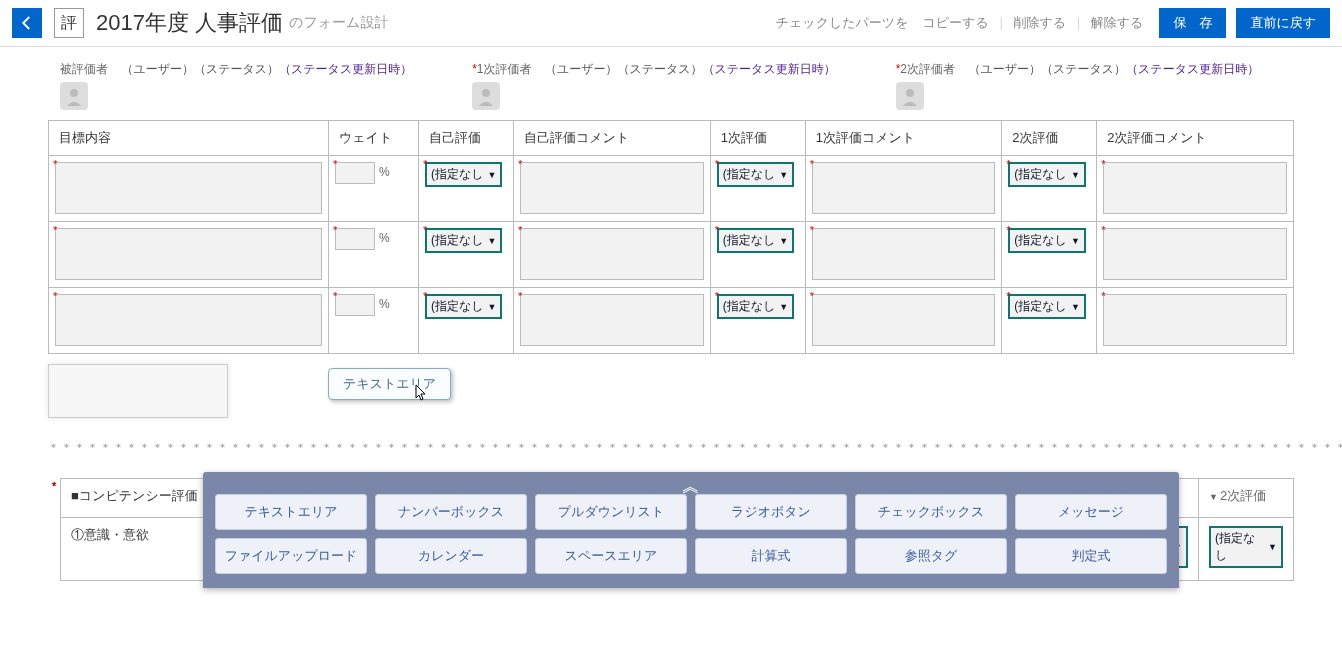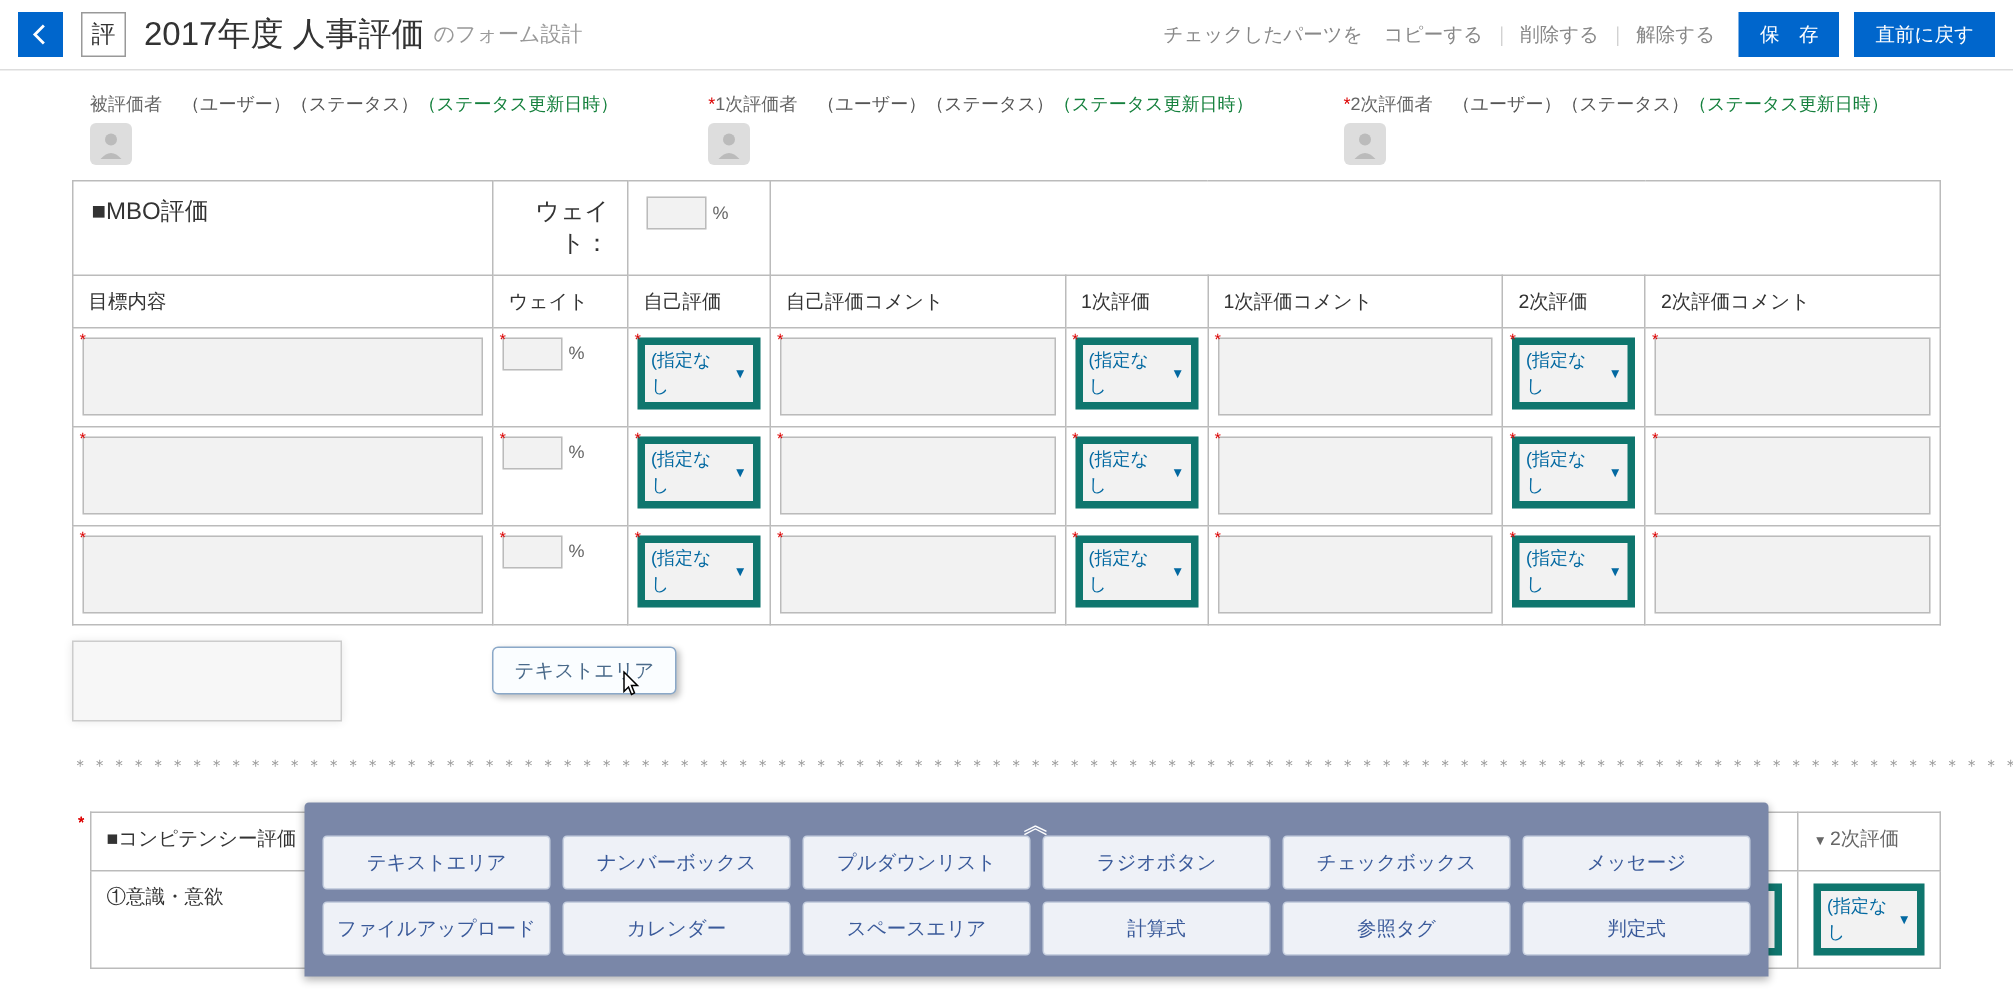--- a/index.html
+++ b/index.html
@@ -16,33 +16,33 @@
 .toolbar-link { color: #888; cursor: pointer; margin: 0 6px; font-family: Liberation Mono, monospace; }
 .toolbar-sep { color: #ccc; }
 .btn-primary { background: #0066cc; color: #fff; padding: 6px 14px; cursor: pointer; margin-left: 10px; border: none; font-size: 13px; }
 
 .participants { display: flex; gap: 60px; padding: 14px 60px 10px; }
 .participant { display: flex; gap: 10px; }
 .participant .label { font-size: 12px; color: #666; }
 .participant .req { color: #d00; }
 .participant .avatar { width: 28px; height: 28px; background: #ddd; border-radius: 4px; display:flex; align-items:center; justify-content:center; margin-top:4px;}
 .participant .lines { display: flex; flex-direction: row; font-size: 12px; color: #555; }
-.participant .status-time { color: #15803d; }
+.participant .status-time { color: #4c1d95; }
 
 .section { margin: 0 48px; }
 .section-table { width: 100%; border-collapse: collapse; table-layout: fixed; }
 .section-table td, .section-table th { border: 1px solid #bbb; vertical-align: top; }
 .section-header td { padding: 10px 12px; font-size: 16px; }
 .weight-label-cell { font-size: 13px; padding: 10px 8px; text-align: right; }
 .weight-input-cell { padding: 6px; }
 .col-head { padding: 8px 10px; font-size: 13px; background: #fff; font-weight: normal; text-align: left; }
 .data-cell { padding: 6px; height: 66px; position: relative; }
 .req-star { position: absolute; top: 2px; left: 4px; color: #d00; font-size: 11px; }
 .fake-textarea { width: 100%; height: 52px; border: 1px solid #bbb; background: #f2f2f2; }
-.fake-select { display: inline-flex; align-items: center; border: 5px solid #0f766e; background: #f2f2f2; font-size: 12px; color: #0369a1; padding: 2px 4px; }
+.fake-select { display: inline-flex; align-items: center; border: 2px solid #0f766e; background: #f2f2f2; font-size: 12px; color: #0f172a; padding: 2px 4px; }
 .fake-select .tri { margin-left: 4px; font-size: 9px; }
 .fake-numbox { display:inline-block; width: 40px; height: 22px; border: 1px solid #bbb; background: #f2f2f2; vertical-align: middle;}
 .pct { font-size: 12px; color: #666; margin-left: 4px; }
 
 .ghost-area { margin: 10px 48px 0; position: relative; height: 70px; }
 .ghost-box { width: 180px; height: 54px; border: 1px solid #ccc; background: #f7f7f7; box-shadow: 0 0 6px rgba(0,0,0,0.1); }
 .tooltip { position: absolute; left: 280px; top: 4px; background: #fafdff; border: 1px solid #8aa8c8; border-radius: 4px; padding: 6px 14px; color: #4a6a8a; font-size: 13px; box-shadow: 2px 2px 4px rgba(0,0,0,0.25); }
 .cursor { position: absolute; left: 364px; top: 20px; font-size: 14px; pointer-events: none; }
 
 .dots-row { padding: 6px 48px; color: #999; font-size: 11px; letter-spacing: 2px; overflow: hidden; white-space: nowrap; }
@@ -145,28 +145,20 @@
       <col style="width:280px">
         <col style="width:90px">
         <col style="width:95px">
         <col>
         <col style="width:95px">
         <col>
         <col style="width:95px">
         <col>
     </colgroup>
     <tbody>
-        <tr class="section-header">
-      <td>■MBO評価</td>
-      <td class="weight-label-cell" colspan="1">ウェイト：</td>
-      <td class="weight-input-cell">
-        <span class="fake-numbox"></span><span class="pct">%</span>
-      </td>
-      <td colspan="5"></td>
-    </tr>
     <tr id="mbo-col-head-row">
           <th class="col-head">目標内容</th>
           <th class="col-head">ウェイト</th>
           <th class="col-head">自己評価</th>
           <th class="col-head">自己評価コメント</th>
           <th class="col-head">1次評価</th>
           <th class="col-head">1次評価コメント</th>
           <th class="col-head">2次評価</th>
           <th class="col-head">2次評価コメント</th>
         </tr>

